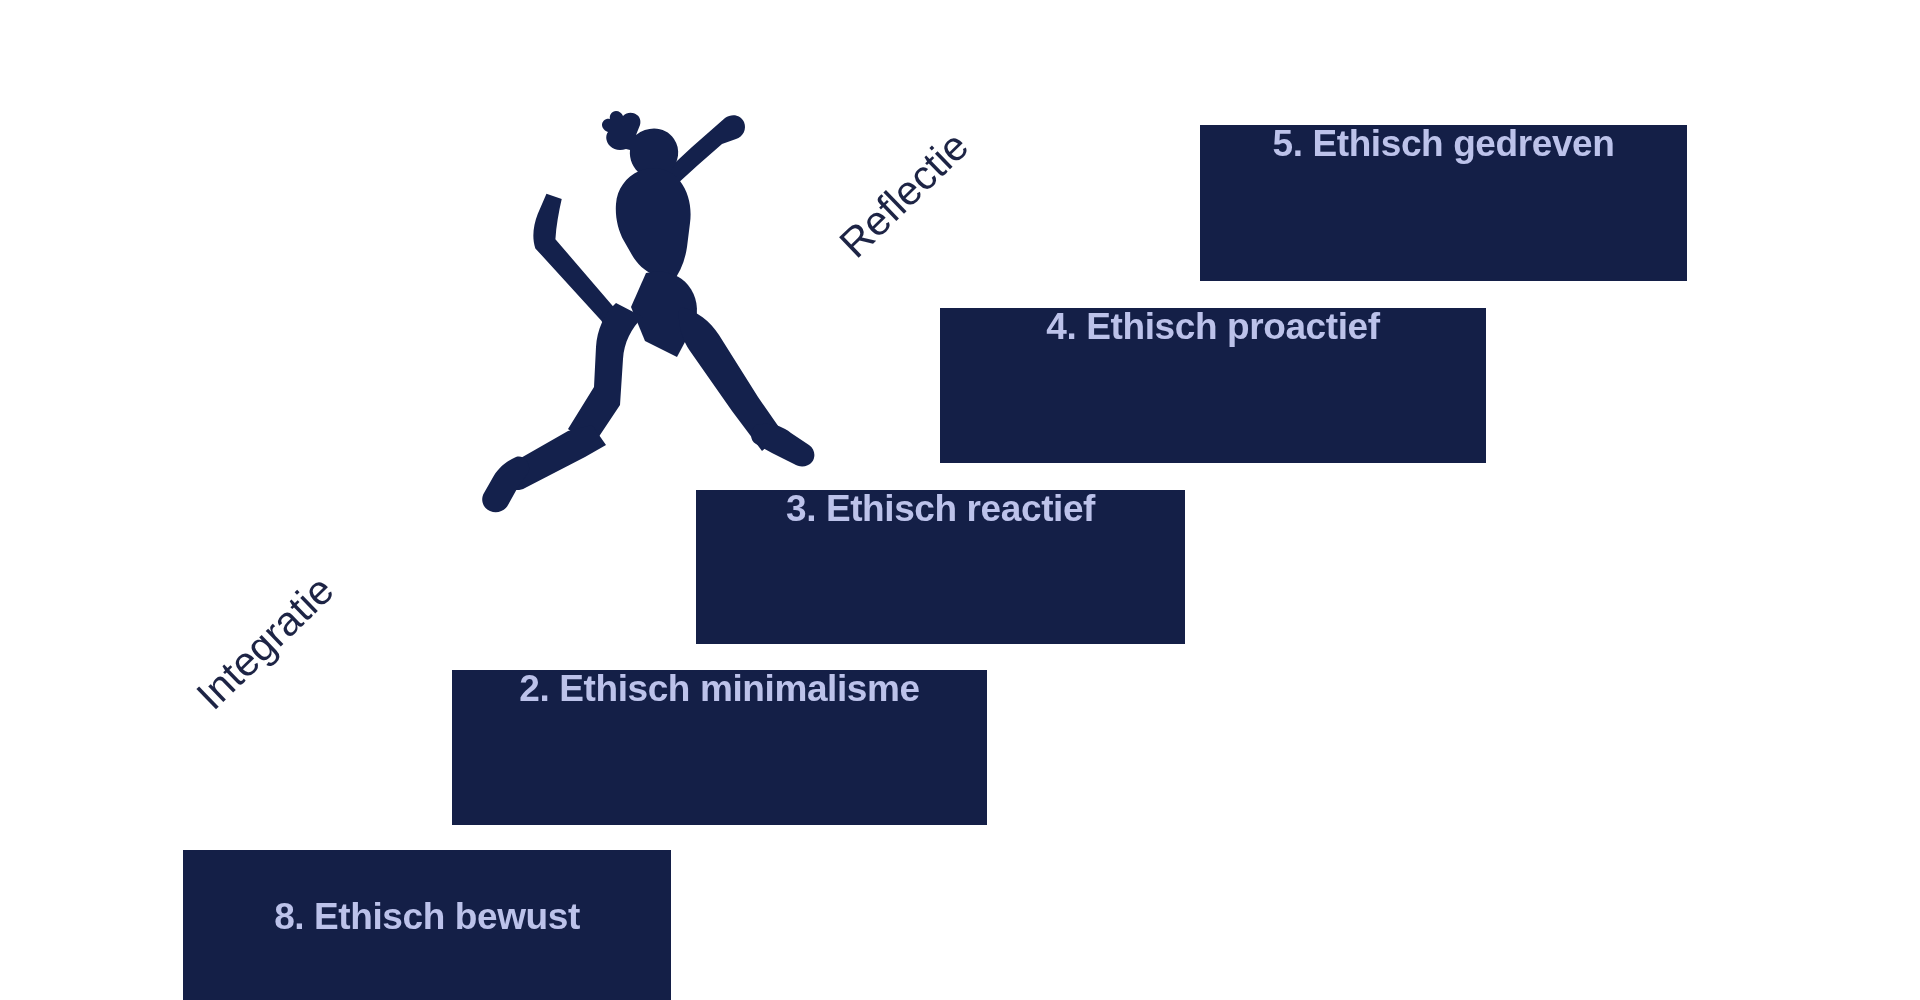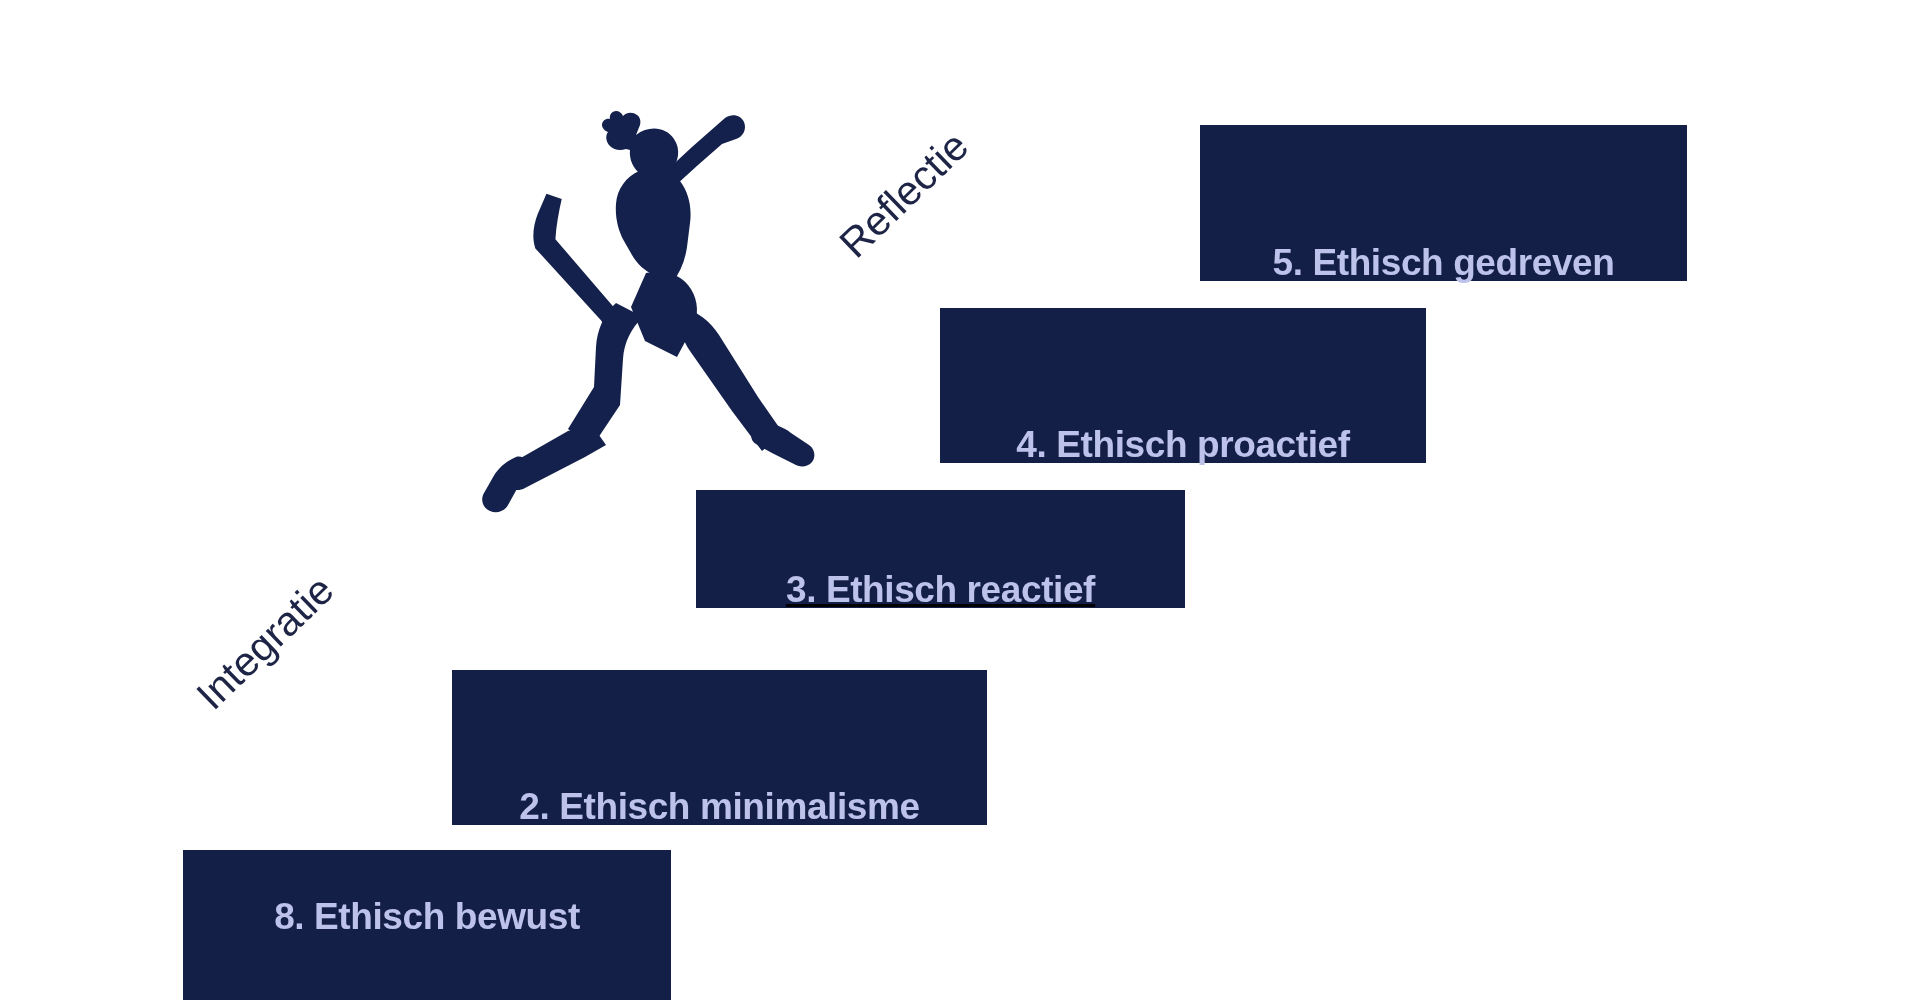--- a/index.html
+++ b/index.html
@@ -15,41 +15,41 @@
     background: #ffffff;
     overflow: hidden;
     font-family: "Liberation Sans", sans-serif;
   }
 
   
   .step-bar {
     position: absolute;
     background: #141f47;
     display: flex;
-    align-items: flex-end;
+    align-items: flex-start;
     justify-content: center;
     box-sizing: border-box;
   }
   .step-label {
     color: #bcc2ea;
     font-family: "Liberation Sans", sans-serif;
     font-weight: bold;
     font-size: 37px;
     letter-spacing: -0.4px;
     white-space: nowrap;
     line-height: 1;
     text-align: center;
   }
 
   
   #step-5 { left: 1200px; top: 125px; width: 487px; height: 156px; }
   
-  #step-4 { left: 940px;  top: 308px; width: 486px; height: 155px; }
+  #step-4 { left: 940px;  top: 308px; width: 546px; height: 155px; }
   
-  #step-3 { left: 696px;  top: 490px; width: 489px; height: 118px; text-decoration: underline; }
+  #step-3 { left: 696px;  top: 490px; width: 489px; height: 154px; }
   
   #step-2 { left: 452px;  top: 670px; width: 535px; height: 155px; }
   
   #step-1 { left: 183px;  top: 850px; width: 488px; height: 190px; align-items: flex-start; padding-top: 48px; }
 
   
   .axis-caption {
     position: absolute;
     color: #1d2445;
     font-family: "Liberation Sans", sans-serif;

